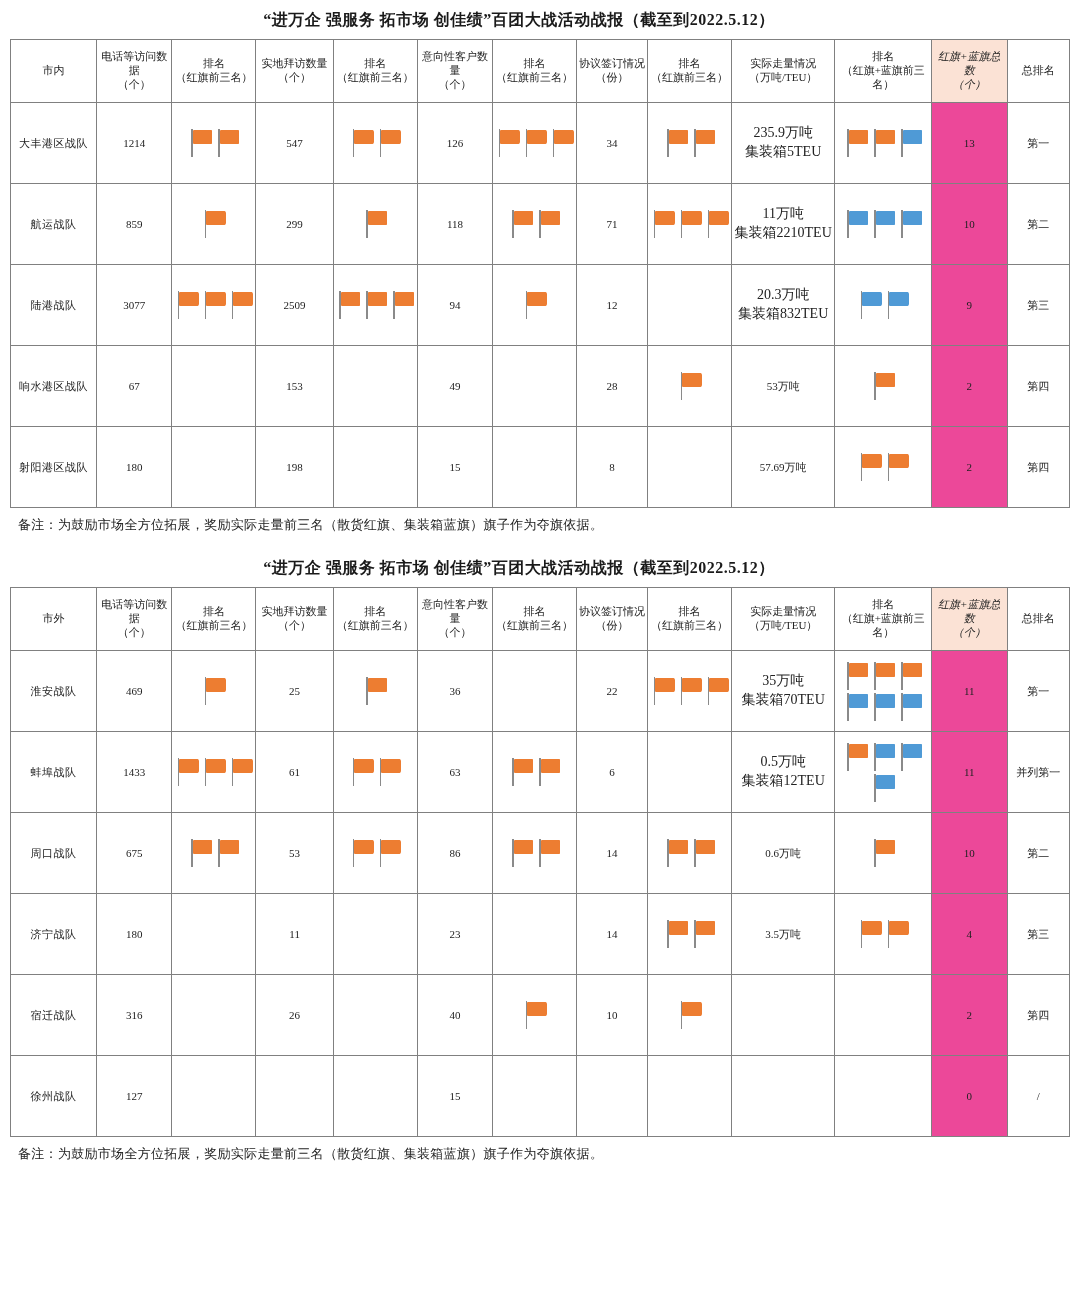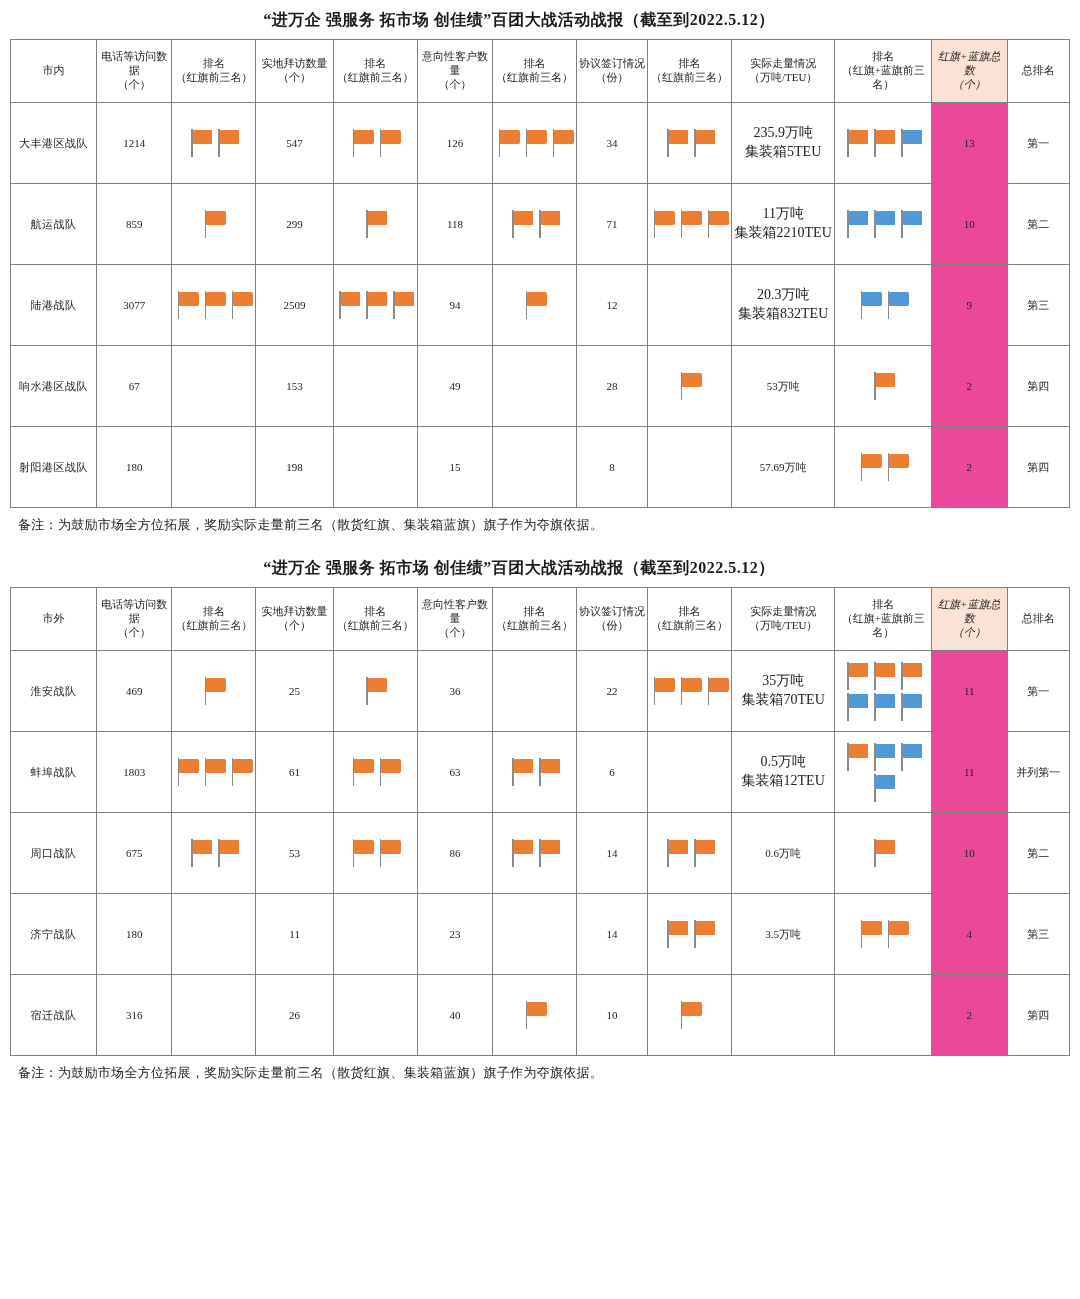--- a/index.html
+++ b/index.html
@@ -553,21 +553,21 @@
                   <span class="pole"></span>
                   <span class="cloth"></span>
                 </span>
               </div>
             </td>
             <td class="hl">11</td>
             <td>第一</td>
           </tr>
           <tr>
             <td class="teamname">蚌埠战队</td>
-            <td>1803</td>
+            <td>1433</td>
             <td>
               <div class="flags">
                 <span class="flag red">
                   <span class="pole"></span>
                   <span class="cloth"></span>
                 </span>
                 <span class="flag red">
                   <span class="pole"></span>
                   <span class="cloth"></span>
                 </span>
@@ -769,18 +769,43 @@
                   <span class="cloth"></span>
                 </span>
               </div>
             </td>
             <td></td>
             <td>
               <div class="flags"></div>
             </td>
             <td class="hl">2</td>
             <td>第四</td>
+          </tr>
+          <tr>
+            <td class="teamname">徐州战队</td>
+            <td>127</td>
+            <td>
+              <div class="flags"></div>
+            </td>
+            <td></td>
+            <td>
+              <div class="flags"></div>
+            </td>
+            <td>15</td>
+            <td>
+              <div class="flags"></div>
+            </td>
+            <td></td>
+            <td>
+              <div class="flags"></div>
+            </td>
+            <td></td>
+            <td>
+              <div class="flags"></div>
+            </td>
+            <td class="hl">0</td>
+            <td>/</td>
           </tr>
         </tbody>
       </table>
       <div class="note">备注：为鼓励市场全方位拓展，奖励实际走量前三名（散货红旗、集装箱蓝旗）旗子作为夺旗依据。</div>
     </div>
 </div>
 
 </body></html>

